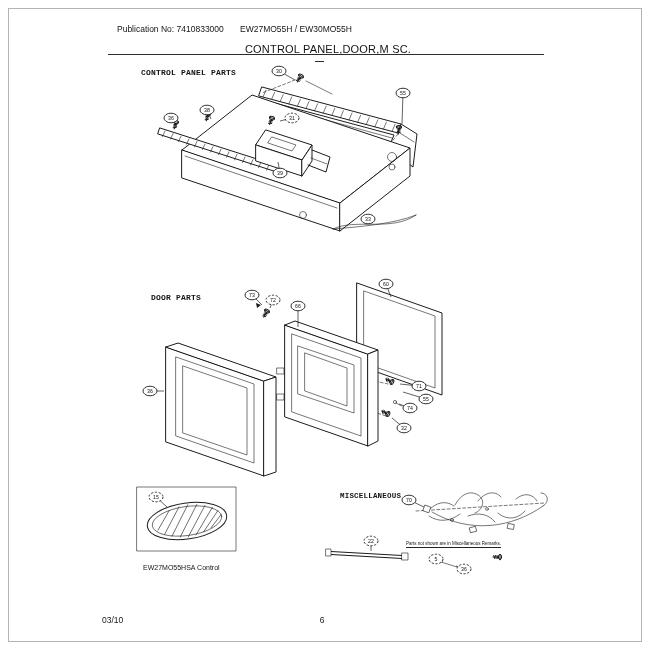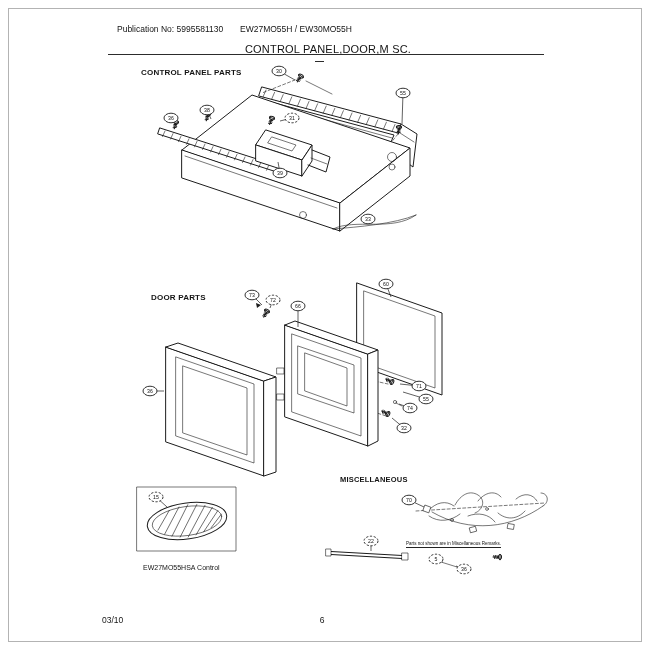--- a/index.html
+++ b/index.html
@@ -5,24 +5,24 @@
   html,body{margin:0;padding:0;background:#ffffff;}
   .page{position:relative;width:650px;height:650px;background:#fff;overflow:hidden;
         font-family:"Liberation Sans",sans-serif;color:#141414;}
   .frame{position:absolute;inset:8px;border:1px solid #b3b3b3;pointer-events:none;}
   .txt{position:absolute;white-space:nowrap;}
   .pub{left:117px;top:24px;font-size:8.5px;}
   .models{left:240px;top:24px;width:220px;font-size:8.5px;}
   .doctitle{left:228px;top:43px;width:200px;text-align:center;font-size:11px;letter-spacing:.2px;}
   .rule{position:absolute;left:108px;top:54px;width:436px;height:1px;background:#2c2c2c;}
   .dash-mark{position:absolute;left:315px;top:61px;width:9px;height:1px;background:#2c2c2c;}
-  .seclabel{font-weight:700;font-size:8px;letter-spacing:.2px;}
+  .seclabel{font-weight:700;font-size:8px;letter-spacing:.2px;font-family:Liberation Mono, monospace;}
   .lbl-control{left:141px;top:68px;}
   .lbl-door{left:143px;top:293px;padding-left:8px;}
-  .lbl-misc{left:340px;top:475px;font-size:7.5px;}
+  .lbl-misc{left:340px;top:492px;font-size:7.5px;}
   .note{left:406px;top:541px;font-size:4.5px;border-bottom:.6px solid #222;padding-bottom:.5px;}
   .caption{left:143px;top:564px;font-size:7px;}
   .f-date{left:102px;top:615px;font-size:8.5px;}
   .f-page{left:312px;top:615px;width:20px;text-align:center;font-size:8.5px;}
   svg.canvas{position:absolute;left:0;top:0;}
   .art{fill:none;stroke:#1c1c1c;stroke-width:1;stroke-linejoin:round;stroke-linecap:round;}
   .art .thin{stroke-width:.6;}
   .art .dash{stroke-dasharray:3 2.2;stroke-width:.6;}
   .art .f{fill:#ffffff;}
   .leader{stroke:#1c1c1c;stroke-width:.7;}
@@ -30,21 +30,21 @@
   .balloon.dashed{stroke-dasharray:2.2 1.6;}
   .balloon-num{font-family:"Liberation Sans",sans-serif;font-size:5.2px;text-anchor:middle;
                fill:#111;stroke:none;}
 </style>
 </head>
 <body>
 
 <div class="page">
   <div class="frame"></div>
 
-  <div class="txt pub">Publication No: 5995581130</div>
+  <div class="txt pub">Publication No: 7410833000</div>
   <div class="txt models">EW27MO55H / EW30MO55H</div>
   <div class="txt doctitle">CONTROL PANEL,DOOR,M SC.</div>
   <div class="rule"></div>
   <div class="dash-mark"></div>
 
   <div class="txt seclabel lbl-control">CONTROL PANEL PARTS</div>
   <div class="txt seclabel lbl-door">DOOR PARTS</div>
   <div class="txt seclabel lbl-misc">MISCELLANEOUS</div>
   <div class="txt note">Parts not shown are in Miscellaneous Remarks.</div>
   <div class="txt caption">EW27MO55HSA Control</div>

